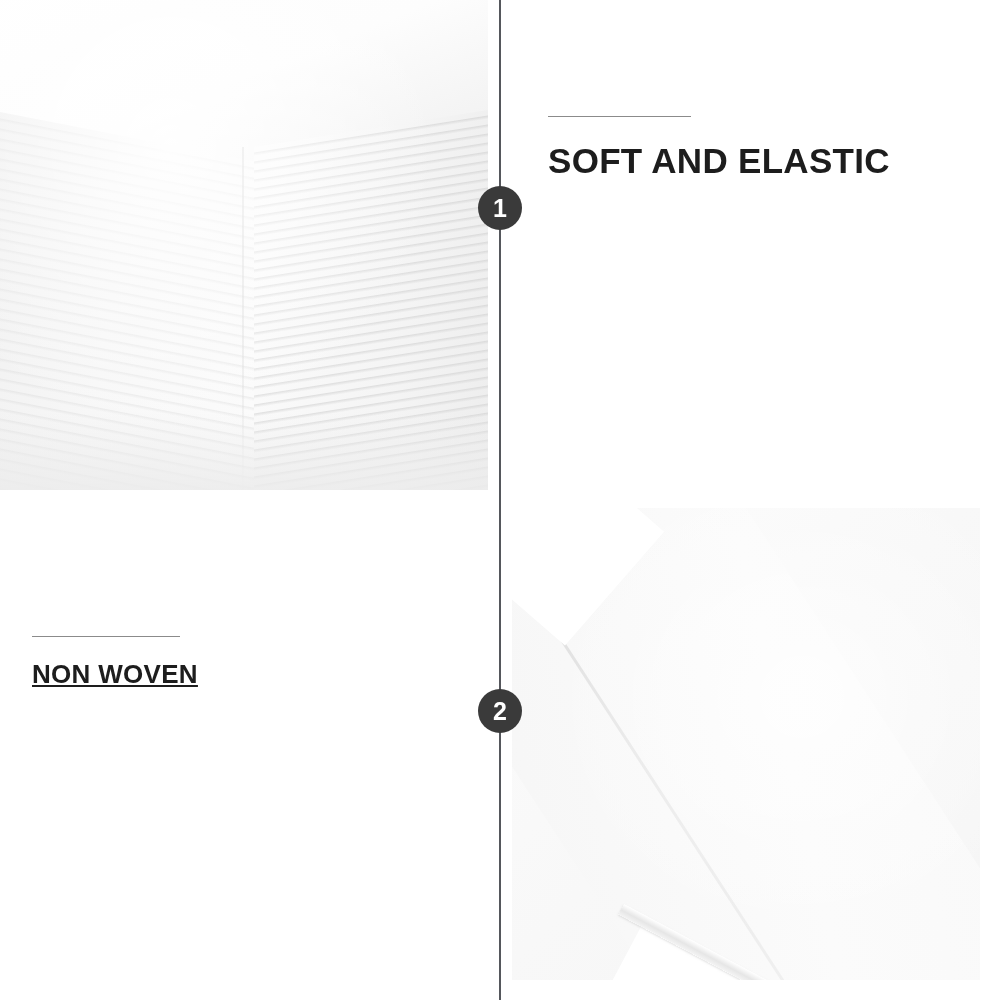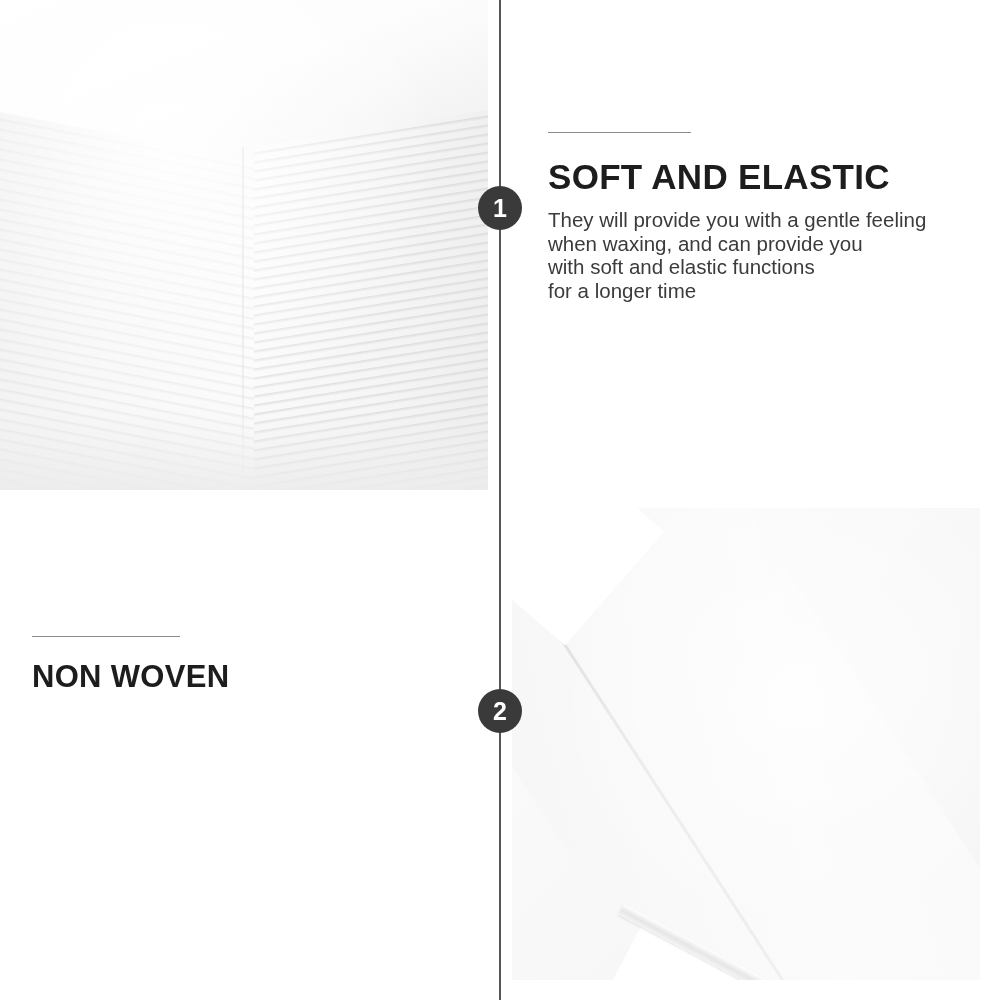--- a/index.html
+++ b/index.html
@@ -212,41 +212,41 @@
     transform-origin: left top;
   }
   .p2-soft {
     position: absolute;
     inset: 0;
     background: radial-gradient(ellipse at 62% 40%, rgba(255,255,255,0.75) 0%, rgba(255,255,255,0) 62%);
   }
 
   
   .text-block { position: absolute; z-index: 4; }
-  .block-1 { left: 548px; top: 132px; width: 430px; }
+  .block-1 { left: 548px; top: 116px; width: 430px; }
   .block-2 { left: 32px; top: 636px; width: 430px; }
 
   .rule {
     width: 143px;
     height: 1px;
     background: #8b8b8b;
     margin: 0 0 26px 0;
   }
   .block-2 .rule { width: 148px; margin-bottom: 24px; }
 
   .feature-title {
     margin: 0;
     font-size: 35px;
     font-weight: bold;
     letter-spacing: 0.3px;
     color: #1d1d1d;
     line-height: 1.0;
   }
   .block-1 .feature-title { font-size: 35px; }
-  .block-2 .feature-title { font-size: 31px; }
+  .block-2 .feature-title { font-size: 26px; text-decoration: underline; }
 
   .feature-desc {
     margin: 14px 0 0 0;
     font-size: 20.5px;
     line-height: 23.5px;
     color: #3b3b3b;
     font-weight: normal;
     white-space: pre-line;
   }
 </style>
@@ -277,24 +277,20 @@
   </div>
 
   <div class="divider"></div>
 
   <div class="badge badge-1">1</div>
   <div class="badge badge-2">2</div>
 
   <div class="text-block block-1">
     <div class="rule"></div>
     <h2 class="feature-title">SOFT AND ELASTIC</h2>
-    <p class="feature-desc">They will provide you with a gentle feeling
-when waxing, and can provide you
-with soft and elastic functions
-for a longer time</p>
   </div>
 
   <div class="text-block block-2">
     <div class="rule"></div>
     <h2 class="feature-title">NON WOVEN</h2>
   </div>
 
 </div>
 
 </body></html>

